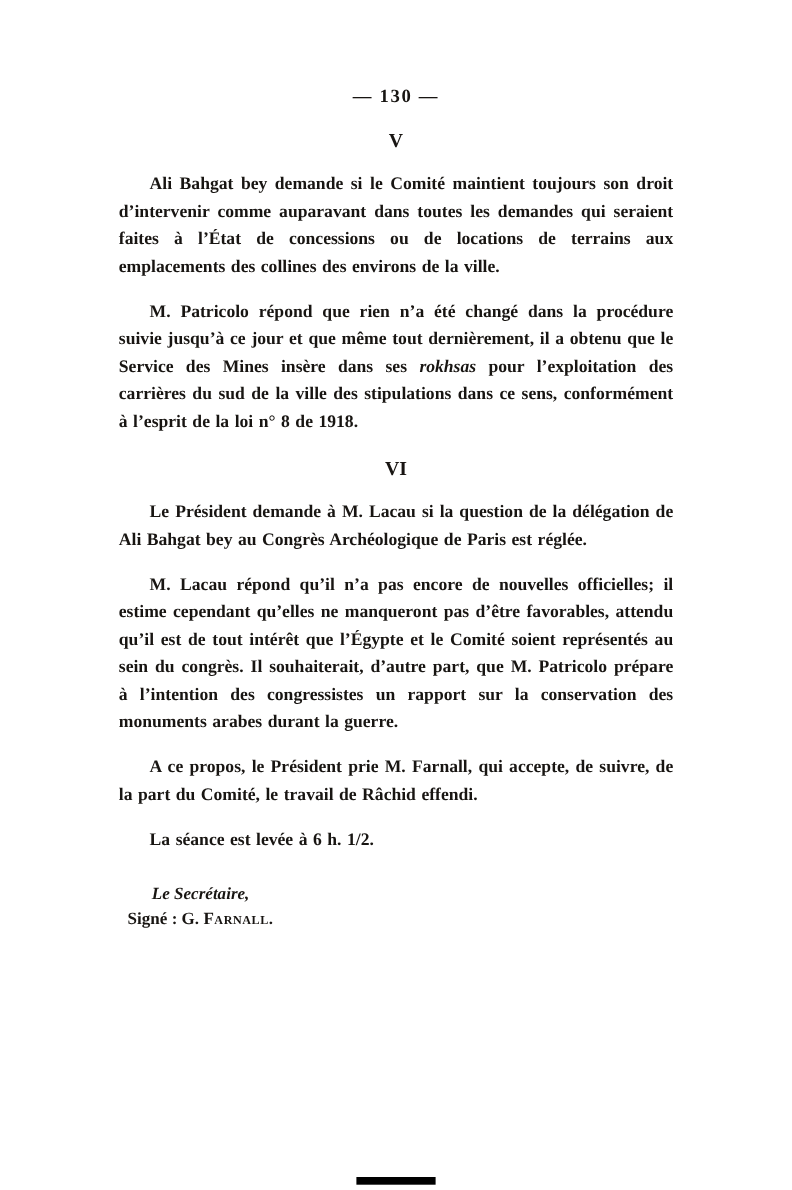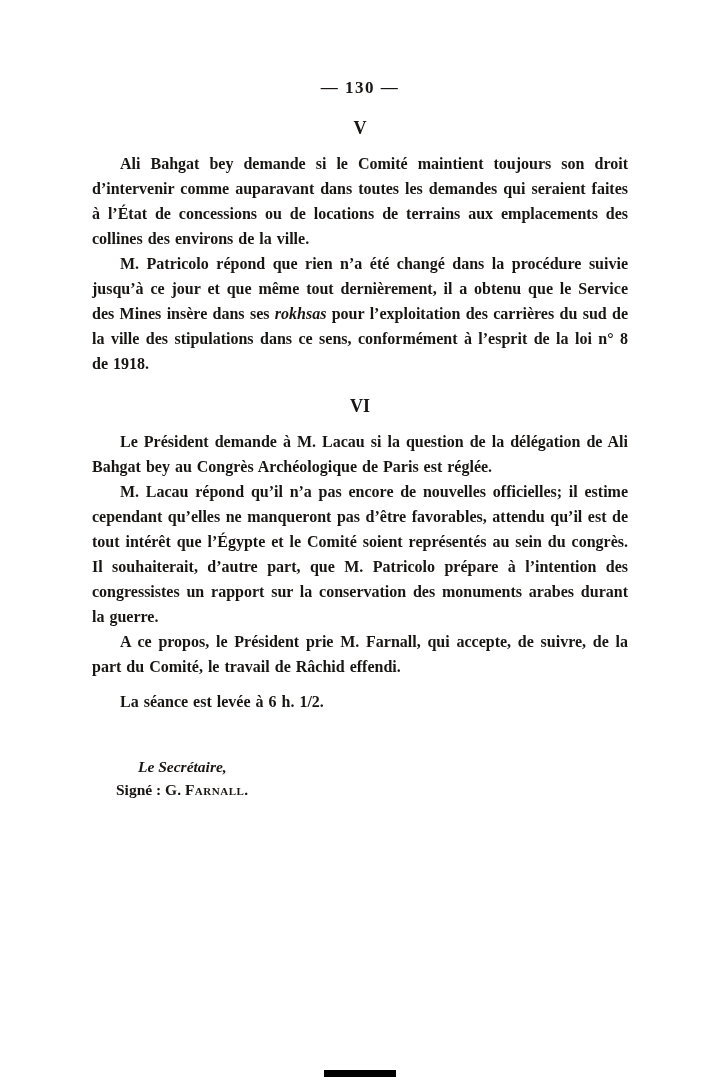--- a/index.html
+++ b/index.html
@@ -27,38 +27,38 @@
     letter-spacing: 1.5px;
     margin-bottom: 6px;
   }
   .heading {
     text-align: center;
     font-weight: bold;
     font-size: 18px;
     margin: 20px 0 12px 0;
   }
   .para {
-    margin: 0;
+    margin: 16px;
     font-size: 16px;
     font-weight: bold;
     line-height: 25px;
     text-align: justify;
     text-indent: 28px;
     word-spacing: 1px;
   }
   .ital {
     font-style: italic;
   }
   .space-above {
     margin-top: 10px;
   }
   .signatures {
     display: flex;
     justify-content: space-between;
-    margin-top: 44px;
+    margin-top: 28px;
     padding: 0 32px 0 24px;
     align-items: flex-end;
   }
   .sig {
     text-align: center;
     font-size: 15.5px;
     font-weight: bold;
   }
   .sig-role {
     font-style: italic;

